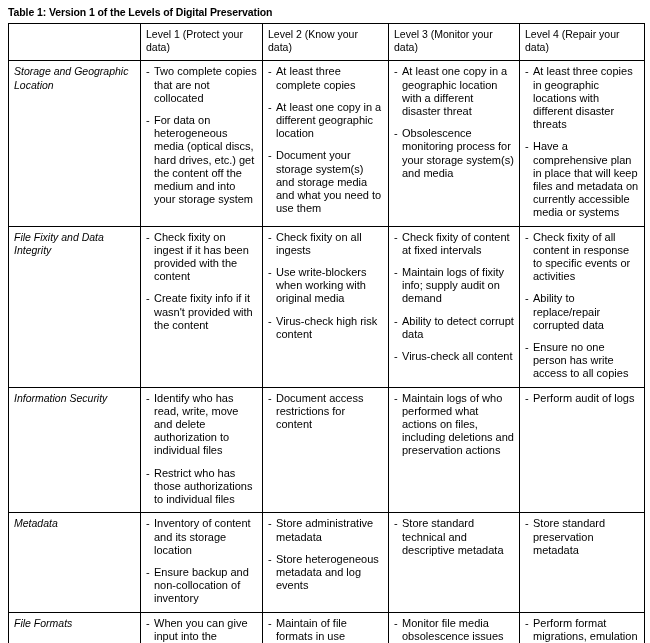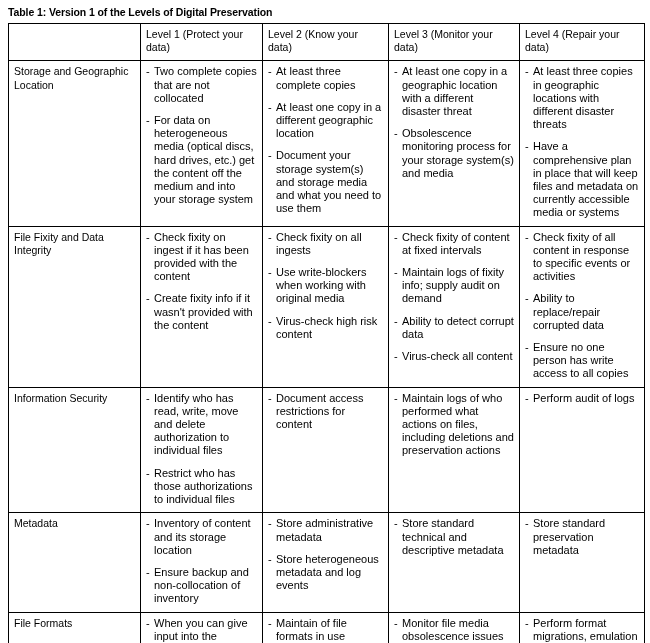--- a/index.html
+++ b/index.html
@@ -49,20 +49,21 @@
     font-weight: normal;
   }
   table.levels thead th {
     padding-top: 4px;
     padding-bottom: 6px;
     margin-left: 19px;
   }
   .rowhead {
     font-size: 10.5px;
     line-height: 13.2px;
+    font-style: italic;
   }
   ul.bullets {
     list-style: none;
     margin: 0;
     padding: 0;
   }
   ul.bullets li {
     position: relative;
     padding-left: 8px;
     margin: 0 0 9px 0;

